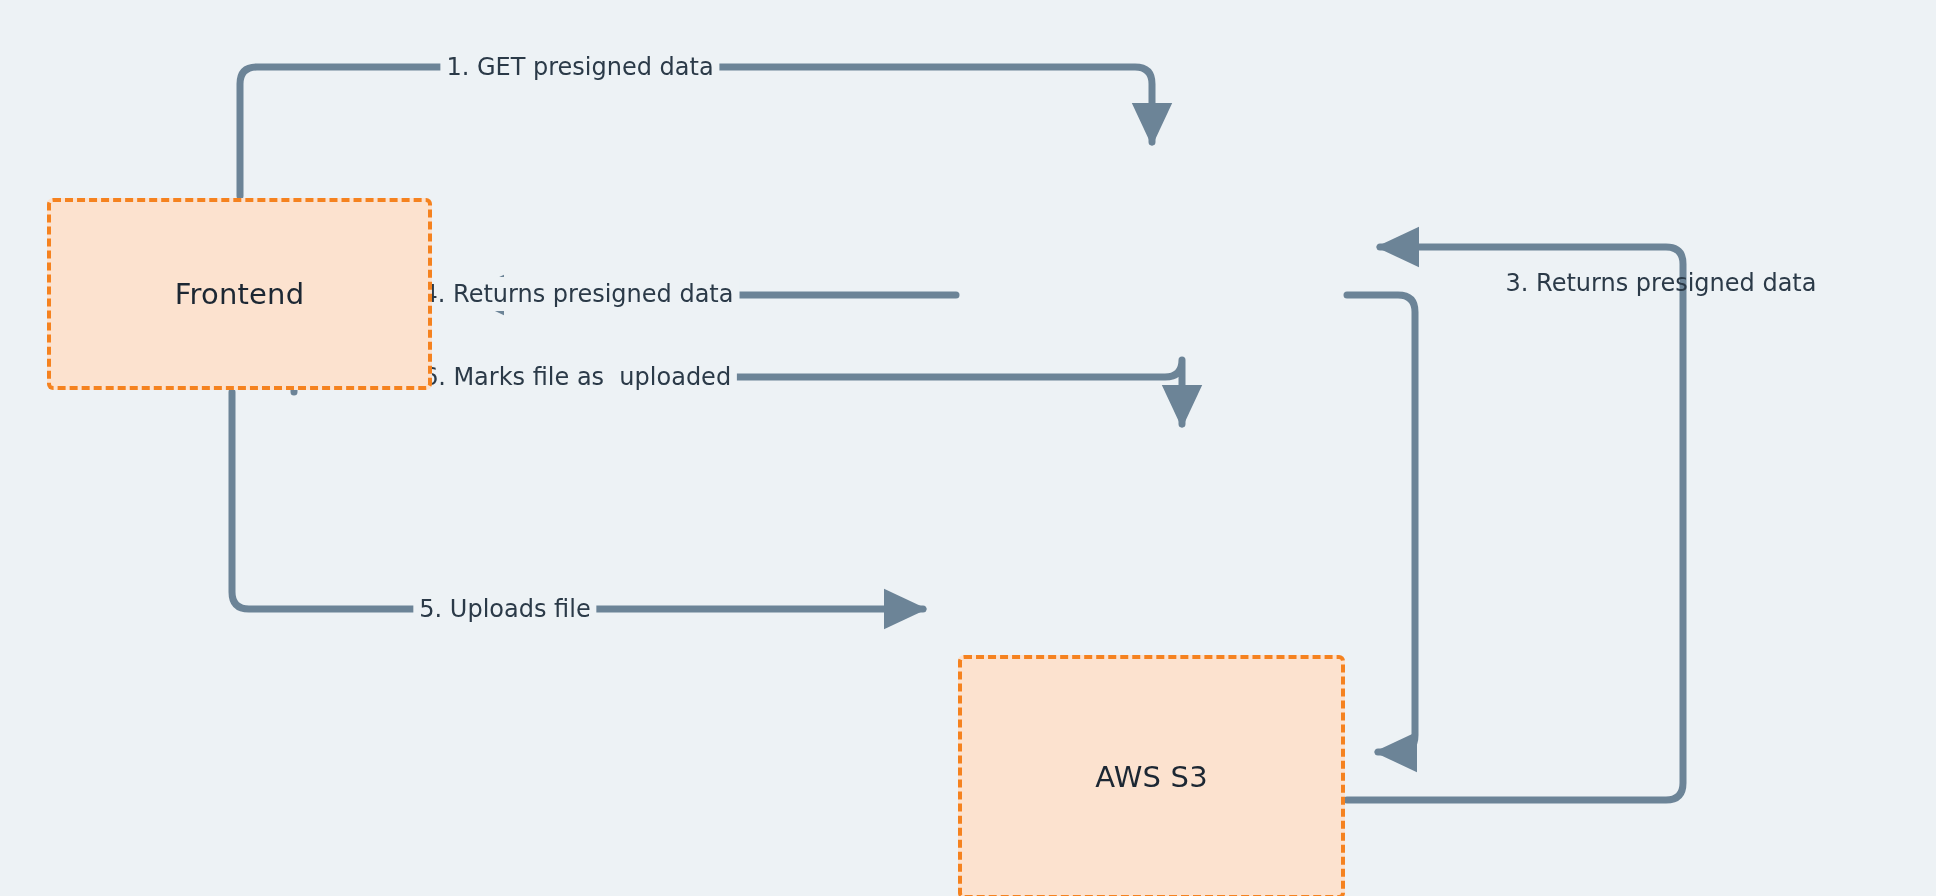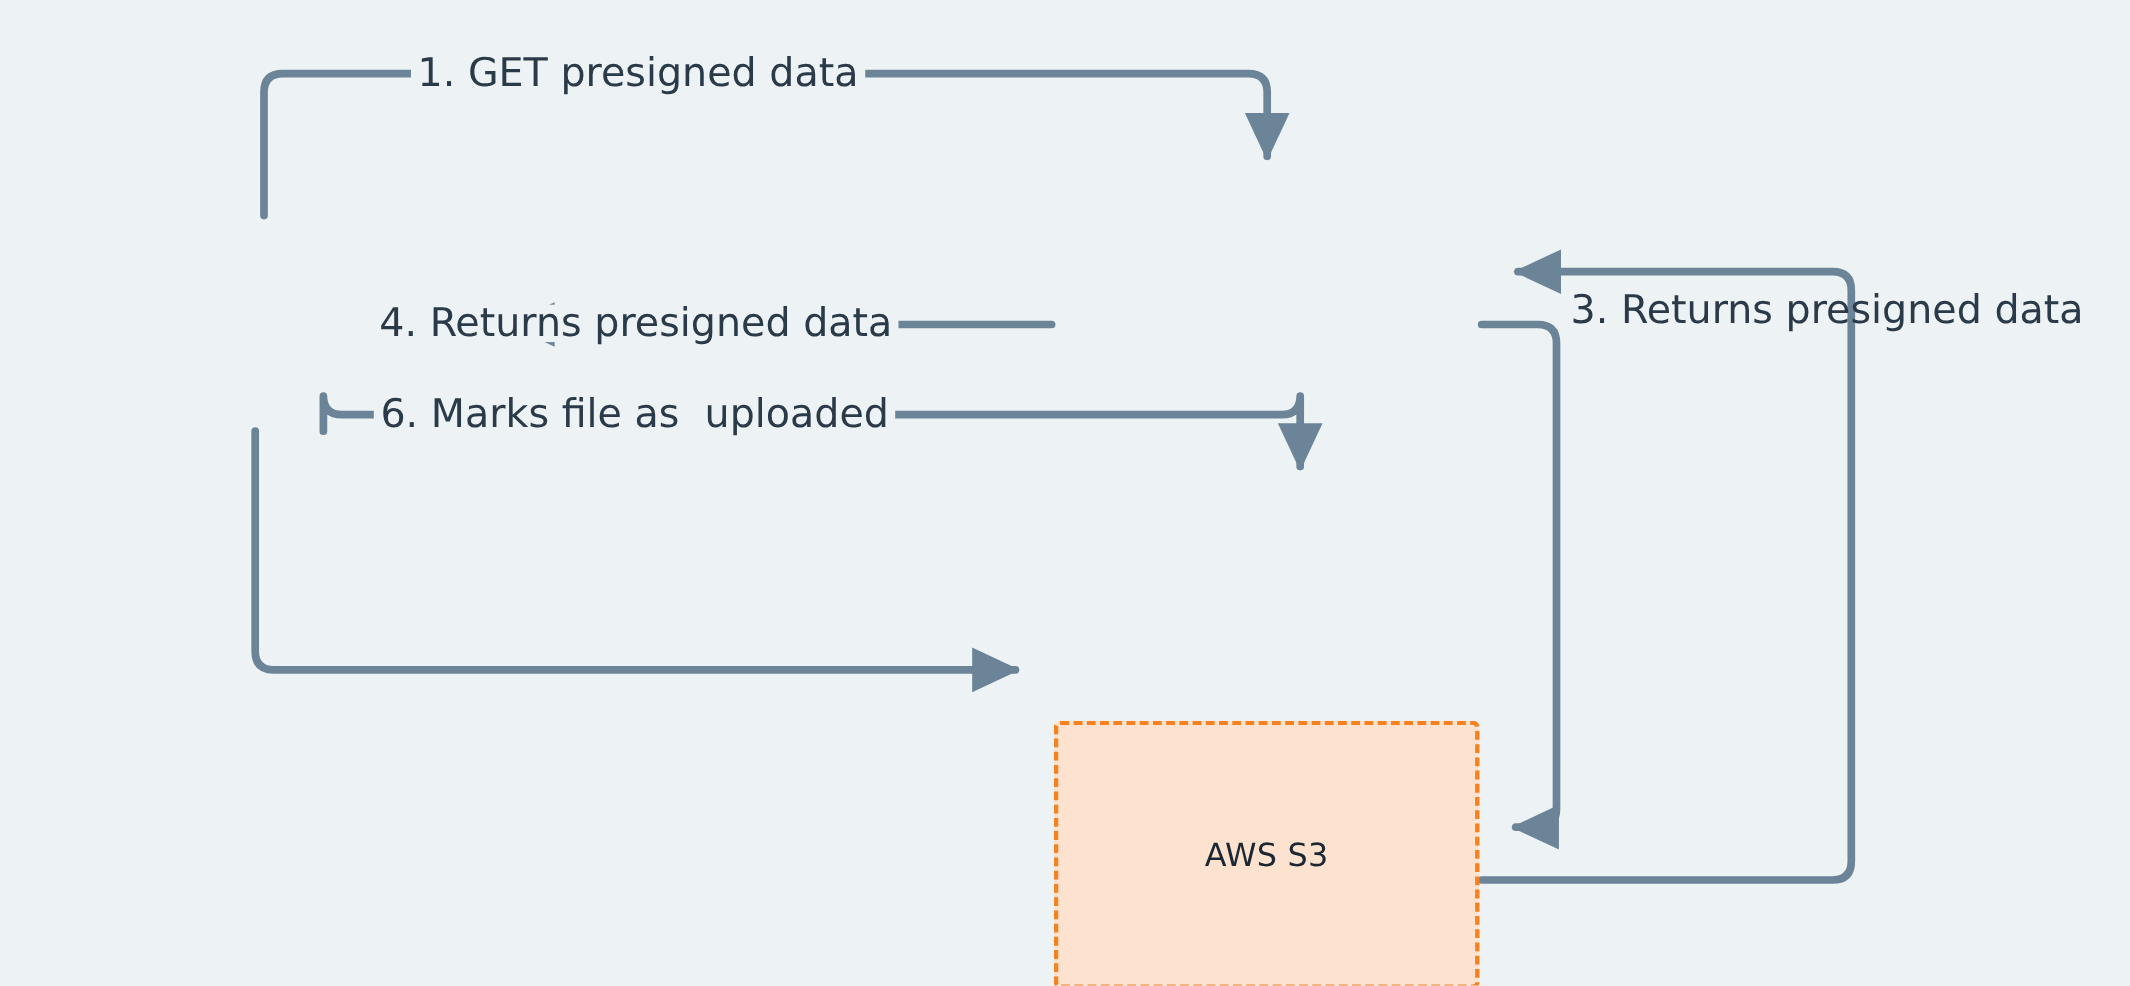--- a/index.html
+++ b/index.html
@@ -40,21 +40,21 @@
   .node-label {
     font-family: "DejaVu Sans", sans-serif;
     font-size: 29px;
     color: #1c2733;
     letter-spacing: 0.2px;
     white-space: nowrap;
   }
   .edge-label {
     position: absolute;
     font-family: "DejaVu Sans", sans-serif;
-    font-size: 36px;
+    font-size: 24px;
     color: #2b3a48;
     white-space: pre;
     background: #edf2f5;
     padding: 0 6px;
     line-height: 34px;
     z-index: 2;
     transform: translate(-50%, -50%);
   }
   .edge-label.nobg {
     background: transparent;
@@ -81,29 +81,33 @@
       <path d="M 1347,800 L 1666,800 Q 1683,800 1683,783 L 1683,264 Q 1683,247 1666,247 L 1380,247" marker-end="url(#arrowhead)"></path>
 
       <path d="M 956,295 L 465,295" marker-end="url(#arrowhead)"></path>
 
       <path d="M 232,392 L 232,592 Q 232,609 249,609 L 923,609" marker-end="url(#arrowhead)"></path>
 
       <path d="M 294,392 L 294,360 Q 294,377 311,377 L 1165,377 Q 1182,377 1182,360 L 1182,424" marker-end="url(#arrowhead)" transform="translate(0,0)"></path>
     </g>
   </svg>
 
+  <div class="node-box" style="left:47px; top:198px; width:385px; height:192px;">
+    <span class="node-label">Frontend</span>
+  </div>
 
 
   <div class="node-box" style="left:958px; top:655px; width:387px; height:244px;">
     <span class="node-label">AWS S3</span>
   </div>
 
   <div class="edge-label" style="left:580px; top:67px;">1. GET presigned data</div>
 
 
   <div class="edge-label nobg" style="left:1661px; top:283px;">3. Returns presigned data</div>
 
   <div class="edge-label" style="left:578px; top:294px;">4. Returns presigned data</div>
 
+  <div class="edge-label" style="left:505px; top:609px;">5. Uploads file</div>
 
   <div class="edge-label" style="left:577px; top:377px;">6. Marks file as  uploaded</div>
 
 </div>
 
 </body></html>

